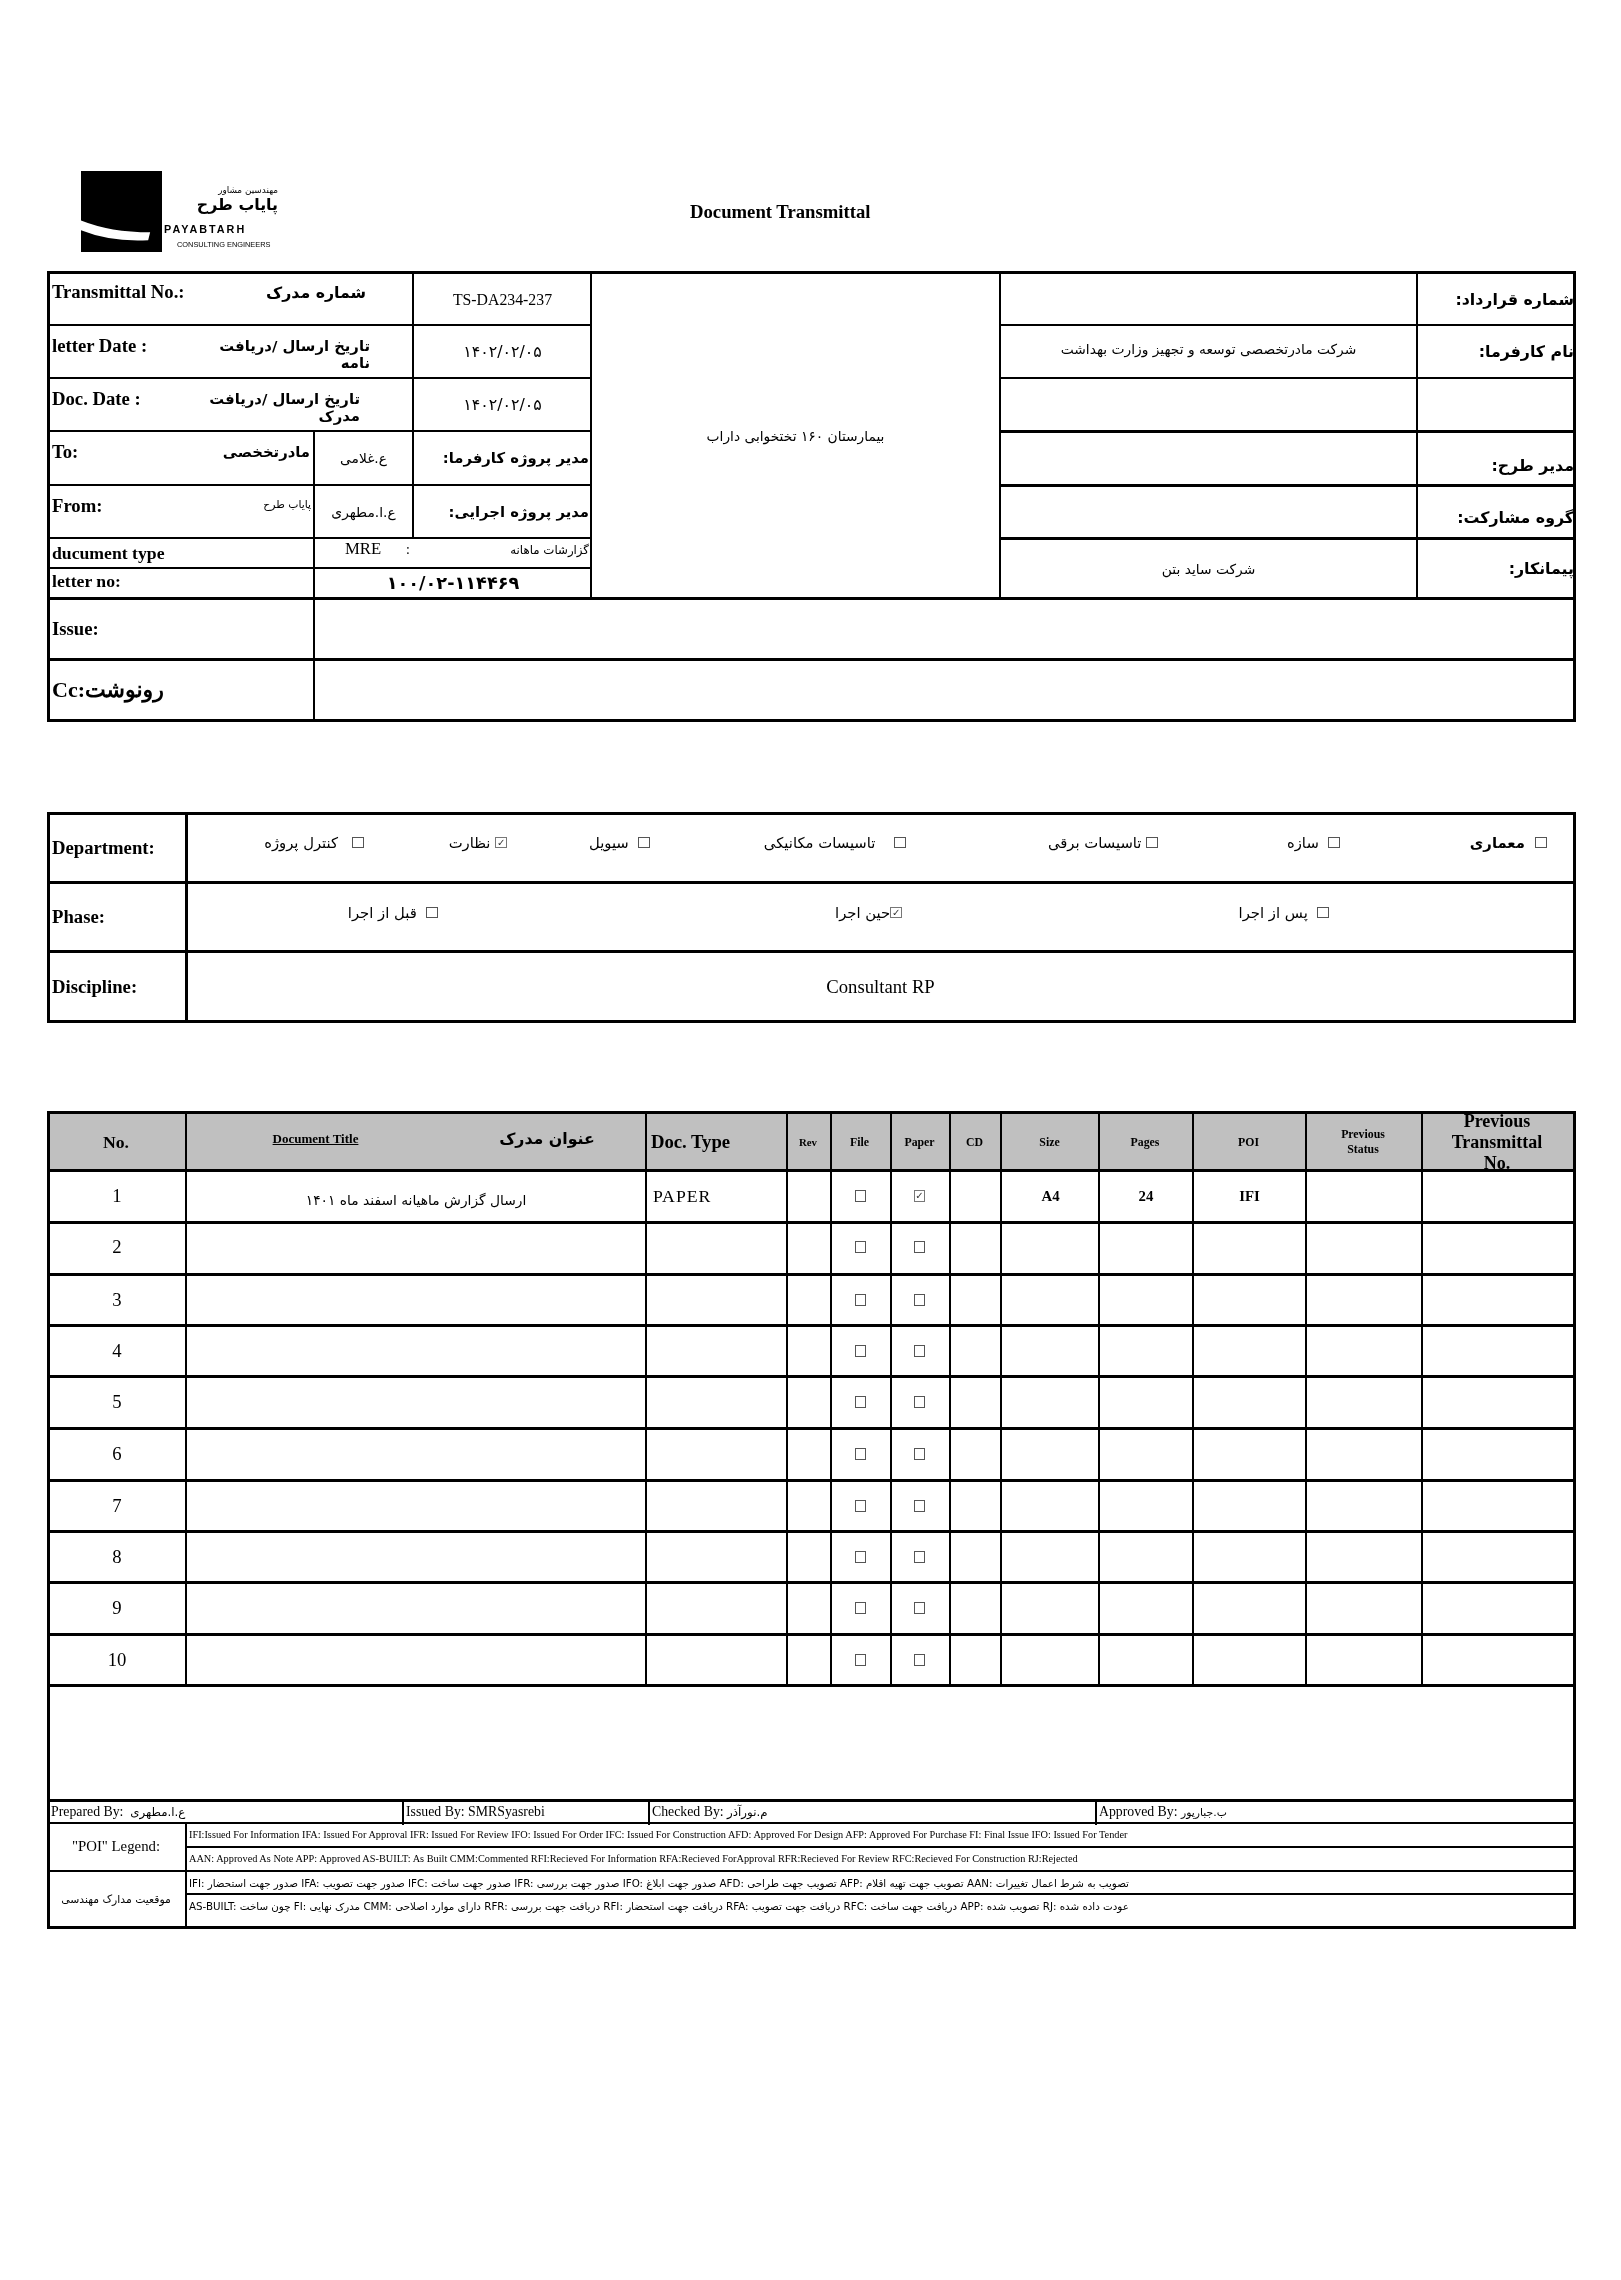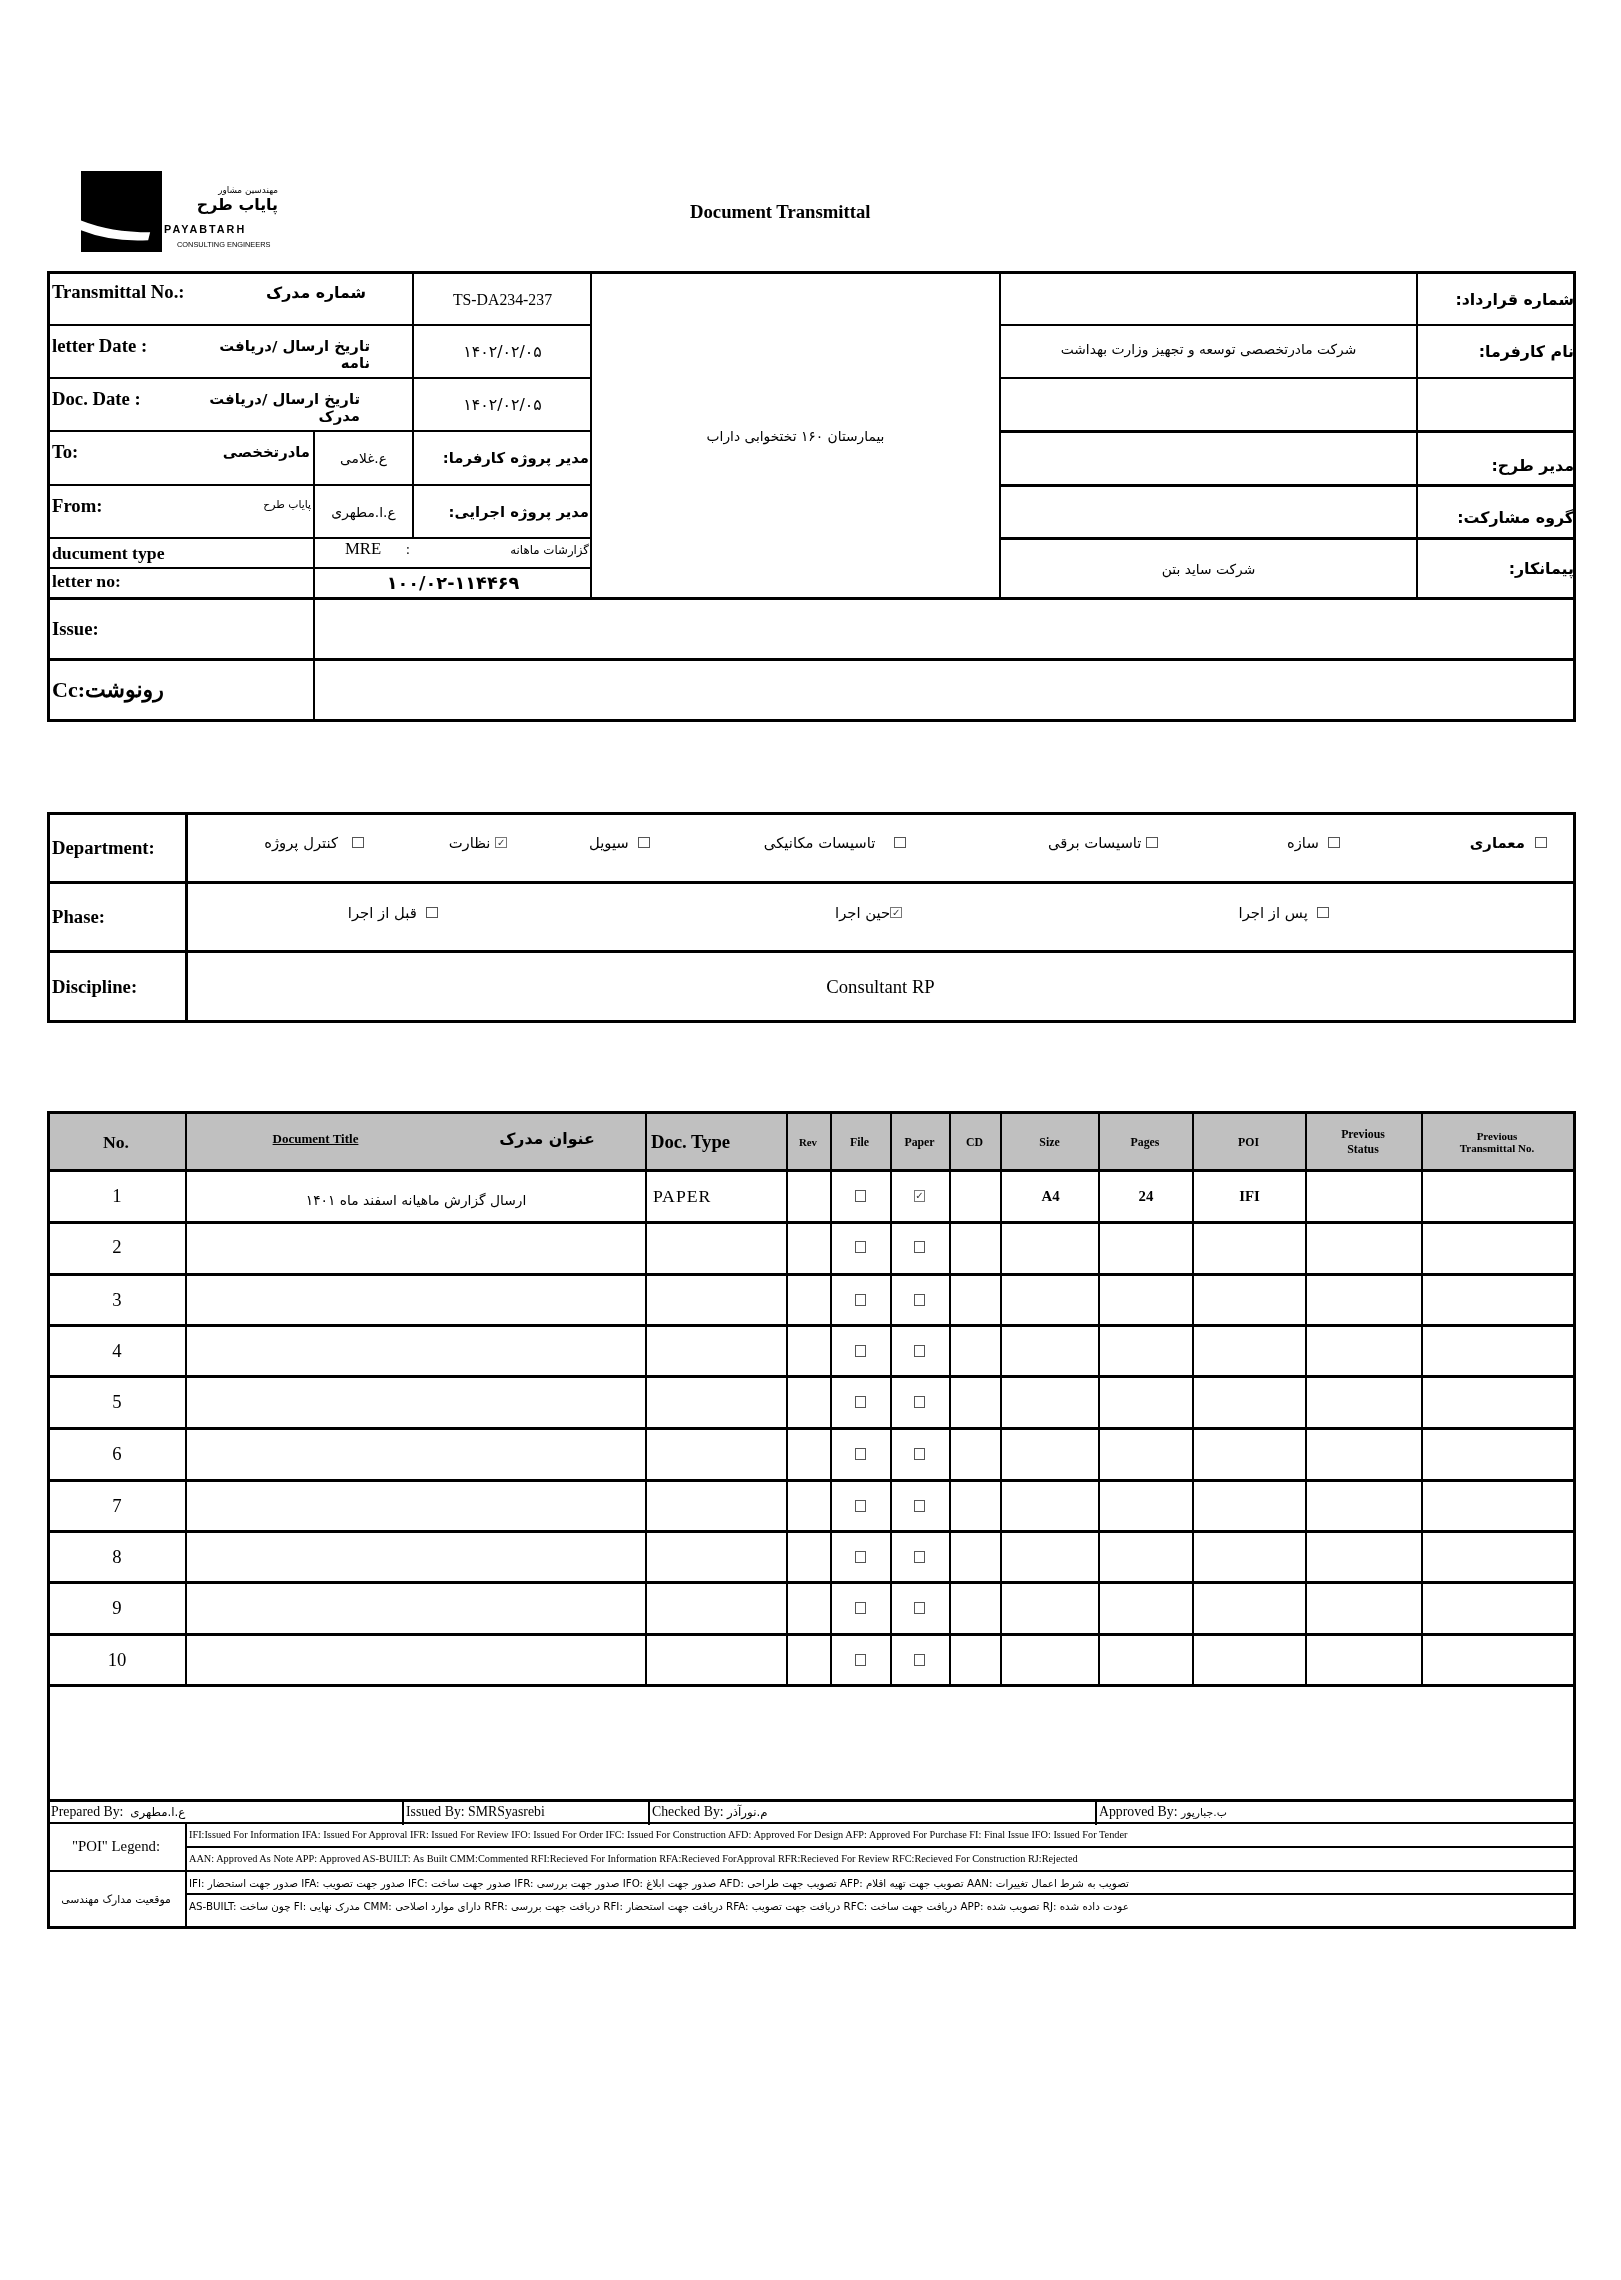--- a/index.html
+++ b/index.html
@@ -204,21 +204,21 @@
 <div class="tc fa b" style="left:473px; top:1114px; width:148px; height:49px; font-size:15.8px;">عنوان مدرک</div>
 <div class="tc b" style="left:645px; top:1114px; width:141px; height:56px; font-size:18.7px; justify-content:flex-start; padding-left:5.9px;">Doc. Type</div>
 <div class="tc b" style="left:786px; top:1114px; width:44px; height:56px; font-size:10.8px;">Rev</div>
 <div class="tc b" style="left:830px; top:1114px; width:59px; height:56px; font-size:11.8px;">File</div>
 <div class="tc b" style="left:890px; top:1114px; width:59px; height:56px; font-size:11.8px;">Paper</div>
 <div class="tc b" style="left:949px; top:1114px; width:51px; height:56px; font-size:11.8px;">CD</div>
 <div class="tc b" style="left:1000px; top:1114px; width:99px; height:56px; font-size:11.8px;">Size</div>
 <div class="tc b" style="left:1098px; top:1114px; width:94px; height:56px; font-size:11.8px;">Pages</div>
 <div class="tc b" style="left:1192px; top:1114px; width:113px; height:56px; font-size:11.8px;">POI</div>
 <div class="tc b" style="left:1305px; top:1114px; width:116px; height:56px; font-size:11.8px; padding:0 21.7px;">Previous Status</div>
-<div class="tc b" style="left:1421px; top:1114px; width:152px; height:56px; font-size:11px; padding:0 37px;">Previous Transmittal No.</div>
+<div class="tc b" style="left:1421px; top:1114px; width:152px; height:56px; font-size:18px; padding:0 37px;">Previous Transmittal No.</div>
 
 <div id="doc-rows">
     <div>
       <div class="tc" style="left: 49px; top: 1172px; width: 136px; height: 48px; font-size: 18.7px;">1</div>
       <div class="tc fa" style="left: 187px; top: 1172px; width: 458px; height: 56px; font-size: 13.8px;">ارسال گزارش ماهیانه اسفند ماه ۱۴۰۱</div>
       <div class="tc" style="left: 647px; top: 1172px; width: 139px; height: 48px; justify-content: flex-start; padding-left: 5.9px; font-size: 17.7px; letter-spacing: 1px;">PAPER</div>
       <div class="tc" style="left: 788px; top: 1172px; width: 42px; height: 48px;"></div>
       <div class="tc" style="left: 832px; top: 1172px; width: 57px; height: 48px;">
         <span class="chk"></span>
       </div>

